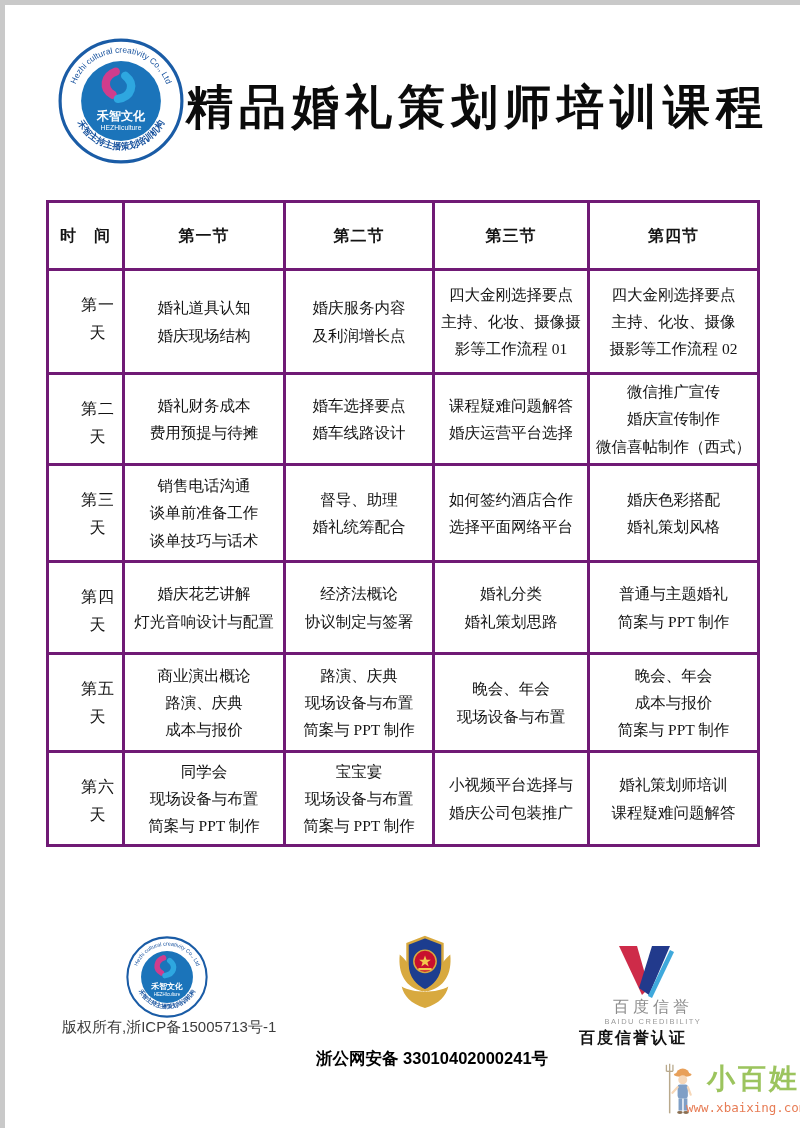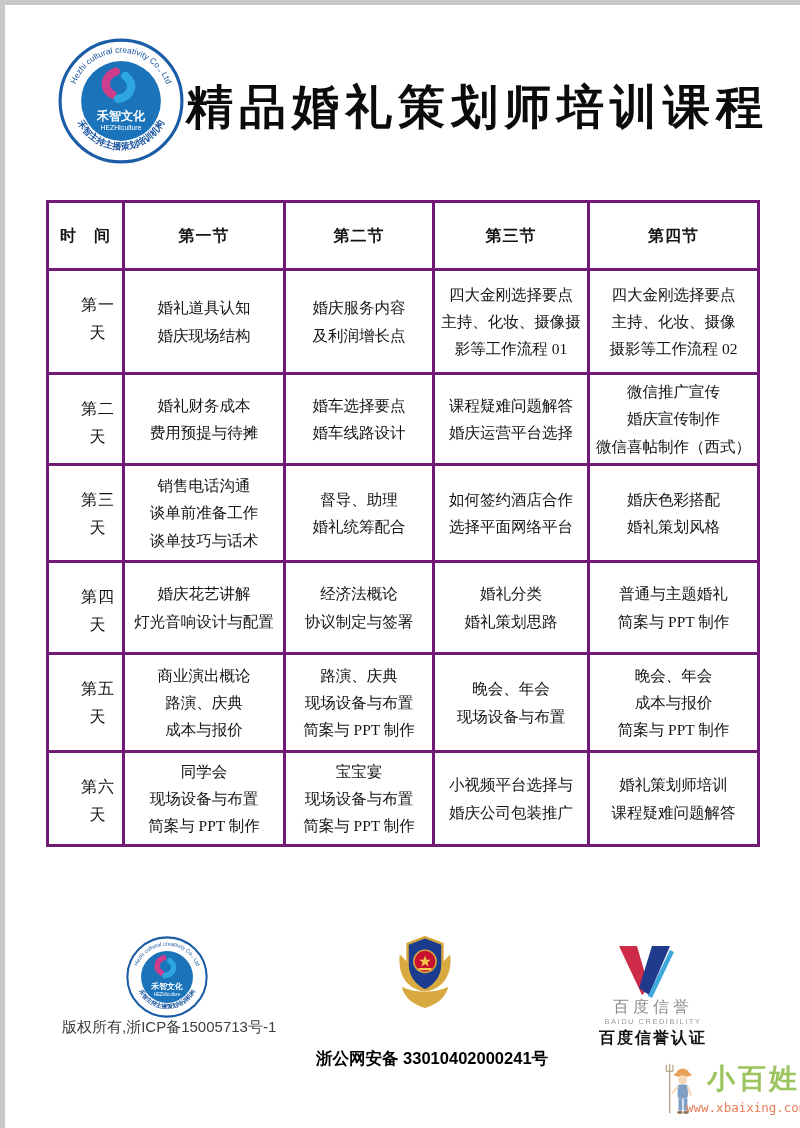--- a/index.html
+++ b/index.html
@@ -54,21 +54,21 @@
     position:absolute; left:588px; top:997px; width:130px; text-align:center;
     font-family:"Liberation Sans","DejaVu Sans",sans-serif;
     font-size:16px; color:#8c8c8c; letter-spacing:4px; white-space:nowrap;
   }
   .baidu-sub {
     position:absolute; left:588px; top:1017px; width:130px; text-align:center;
     font-family:"Liberation Sans","DejaVu Sans",sans-serif;
     font-size:7.5px; color:#9a9a9a; letter-spacing:1.5px; white-space:nowrap;
   }
   .baidu-cert {
-    position:absolute; left:588px; top:1028px; width:130px; text-align:center;
+    position:absolute; left:568px; top:1028px; width:130px; text-align:center;
     font-family:"Liberation Sans","DejaVu Sans",sans-serif;
     font-size:16px; font-weight:bold; color:#111111; letter-spacing:2px; white-space:nowrap;
   }
 
   
   .farmer { position:absolute; left:664px; top:1062px; width:30px; height:56px; }
   .wm-name {
     position:absolute; left:696px; top:1060px; width:104px;
     font-size:28px; font-weight:bold; color:#9cc45e; letter-spacing:3px;
     font-family:"Liberation Serif","DejaVu Serif",serif; white-space:nowrap;text-align:right;

